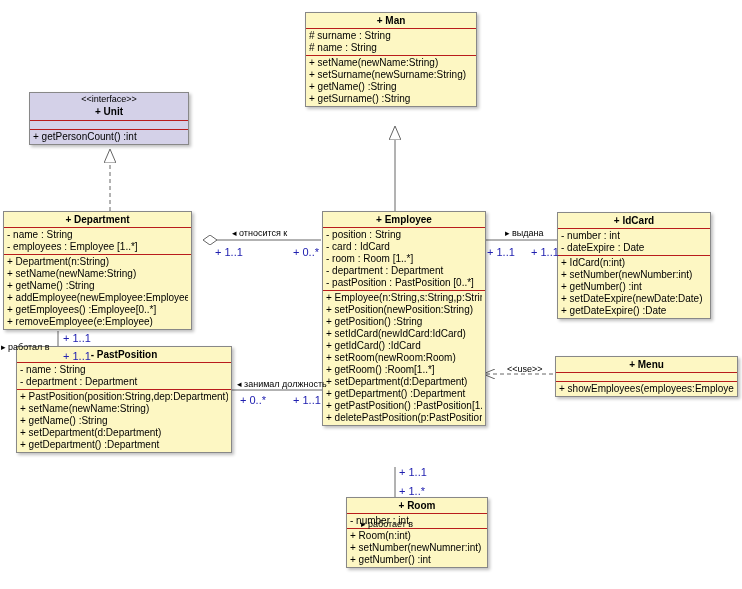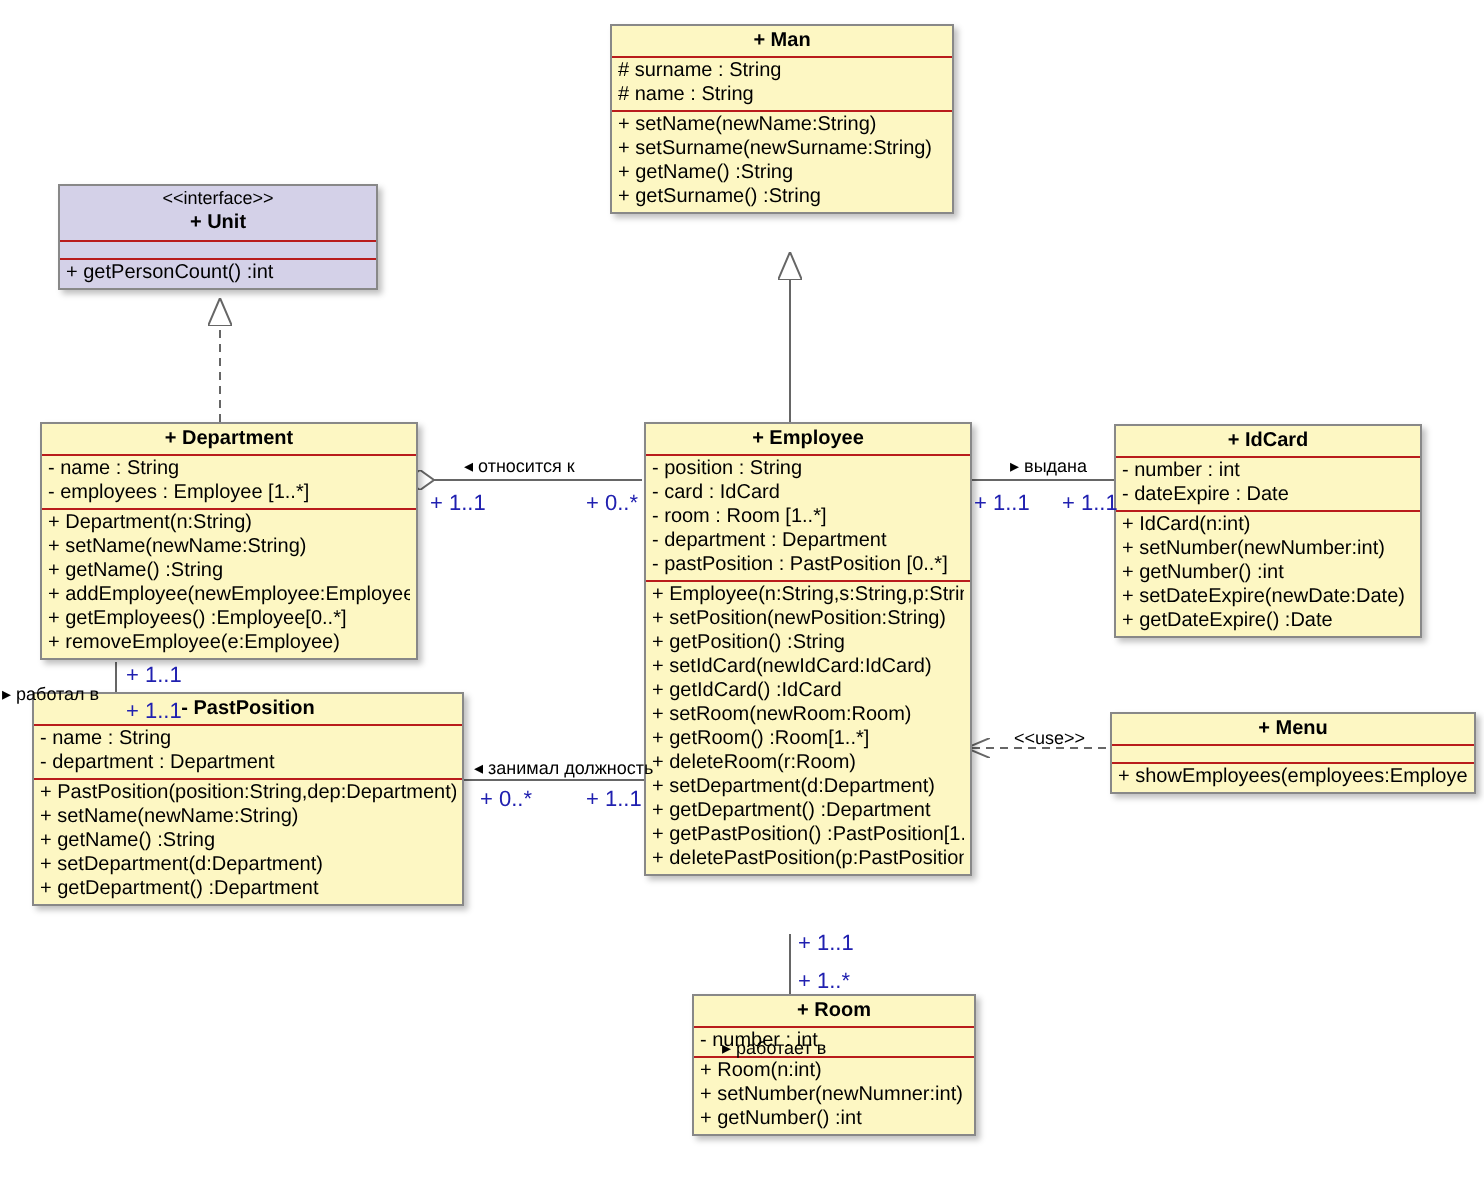--- a/index.html
+++ b/index.html
@@ -65,21 +65,21 @@
     <div class="entry"># name : String</div>
   </div>
   <div class="section">
     <div class="entry">+ setName(newName:String)</div>
     <div class="entry">+ setSurname(newSurname:String)</div>
     <div class="entry">+ getName() :String</div>
     <div class="entry">+ getSurname() :String</div>
   </div>
 </div>
 
-<div class="class-box" style="left:20px; top:211px; width:187px;">
+<div class="class-box" style="left:3px; top:211px; width:187px;">
   <div class="section title-sec">+ Department</div>
   <div class="section">
     <div class="entry">- name : String</div>
     <div class="entry">- employees : Employee [1..*]</div>
   </div>
   <div class="section">
     <div class="entry">+ Department(n:String)</div>
     <div class="entry">+ setName(newName:String)</div>
     <div class="entry">+ getName() :String</div>
     <div class="entry">+ addEmployee(newEmployee:Employee)</div>
@@ -98,21 +98,20 @@
     <div class="entry">- pastPosition : PastPosition [0..*]</div>
   </div>
   <div class="section">
     <div class="entry">+ Employee(n:String,s:String,p:String)</div>
     <div class="entry">+ setPosition(newPosition:String)</div>
     <div class="entry">+ getPosition() :String</div>
     <div class="entry">+ setIdCard(newIdCard:IdCard)</div>
     <div class="entry">+ getIdCard() :IdCard</div>
     <div class="entry">+ setRoom(newRoom:Room)</div>
     <div class="entry">+ getRoom() :Room[1..*]</div>
-    <div class="entry">+ deleteRoom(r:Room)</div>
     <div class="entry">+ setDepartment(d:Department)</div>
     <div class="entry">+ getDepartment() :Department</div>
     <div class="entry">+ getPastPosition() :PastPosition[1..*]</div>
     <div class="entry">+ deletePastPosition(p:PastPosition)</div>
   </div>
 </div>
 
 <div class="class-box" style="left:557px; top:212px; width:152px;">
   <div class="section title-sec">+ IdCard</div>
   <div class="section">

